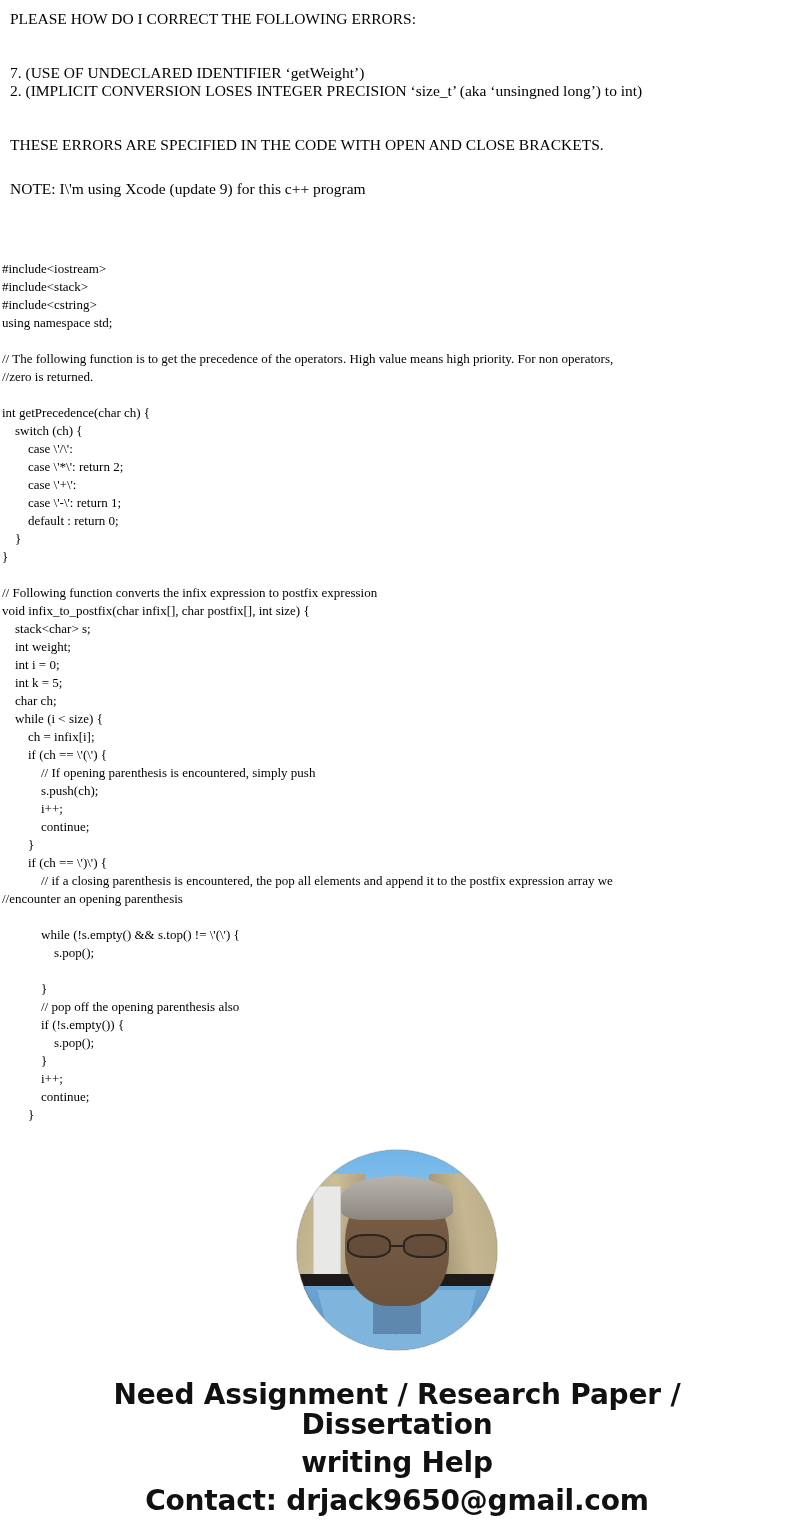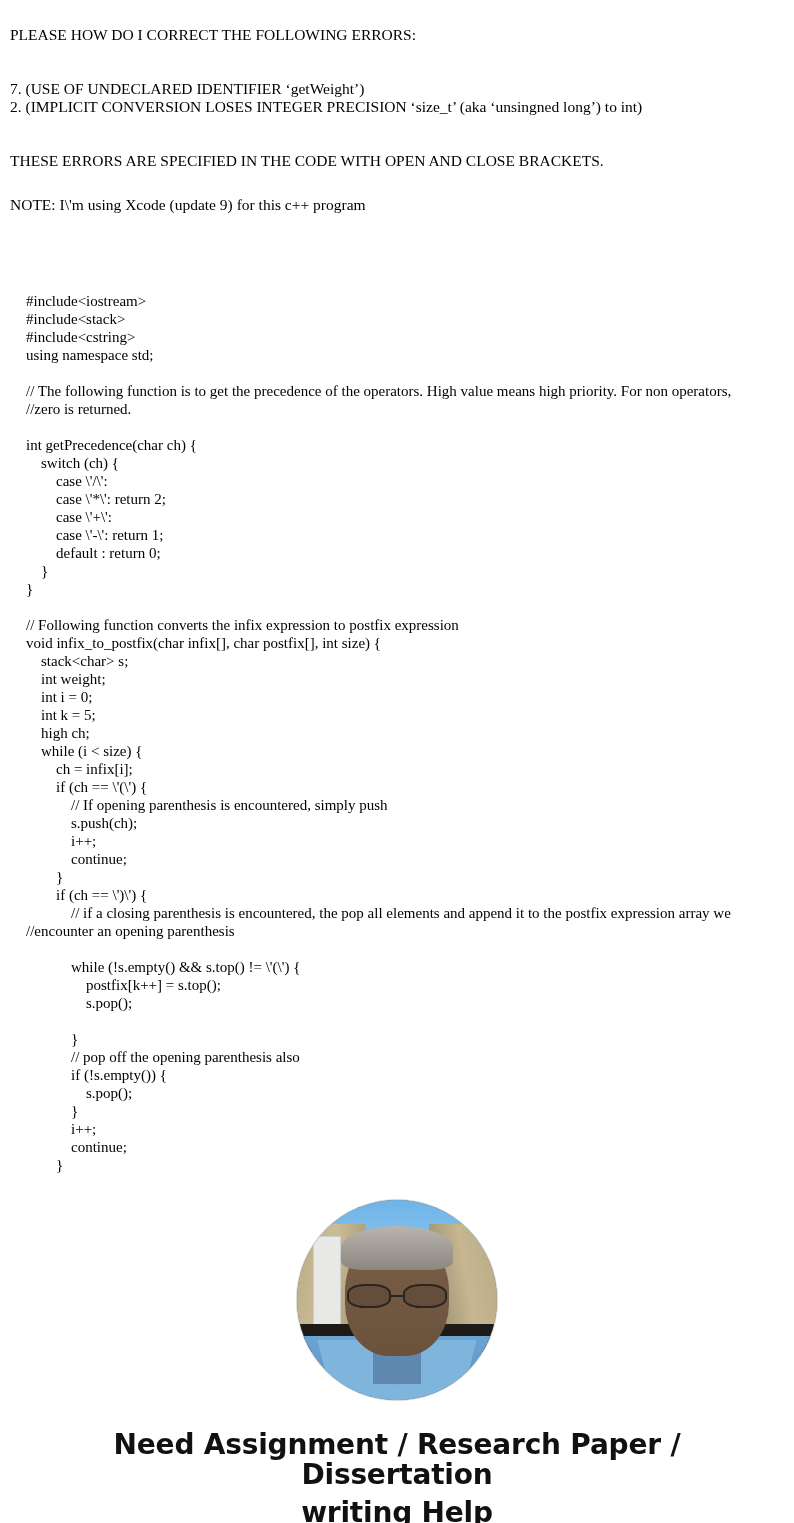--- a/index.html
+++ b/index.html
@@ -17,36 +17,36 @@
   }
   .page {
     width: 794px;
     min-height: 1523px;
     position: relative;
     box-sizing: border-box;
     padding: 0;
     background: #ffffff;
   }
   .prose {
-    padding: 16px 10px;
+    padding: 0 10px;
   }
   .q-line {
     font-size: 15.5px;
     line-height: 18px;
     white-space: pre-wrap;
     margin: 0;
   }
   .spacer-lg { height: 36px; }
   .spacer-md { height: 26px; }
   .spacer-xs { height: 10px; }
 
   .code-block {
-    padding: 0 26px;
+    padding: 0 2px;
     font-family: "Liberation Serif", "DejaVu Serif", serif;
-    font-size: 15px;
+    font-size: 13px;
     line-height: 18px;
   }
   .code-line {
     white-space: pre-wrap;
     margin: 0;
     min-height: 18px;
   }
   .code-line.blank {
     height: 18px;
   }
@@ -218,35 +218,34 @@
       <p class="code-line">        default : return 0;</p>
       <p class="code-line">    }</p>
       <p class="code-line">}</p>
       <p class="code-line blank"></p>
       <p class="code-line">// Following function converts the infix expression to postfix expression</p>
       <p class="code-line">void infix_to_postfix(char infix[], char postfix[], int size) {</p>
       <p class="code-line">    stack&lt;char&gt; s;</p>
       <p class="code-line">    int weight;</p>
       <p class="code-line">    int i = 0;</p>
       <p class="code-line">    int k = 5;</p>
-      <p class="code-line">    high ch;</p>
+      <p class="code-line">    char ch;</p>
       <p class="code-line">    while (i &lt; size) {</p>
       <p class="code-line">        ch = infix[i];</p>
       <p class="code-line">        if (ch == \'(\') {</p>
       <p class="code-line">            // If opening parenthesis is encountered, simply push</p>
       <p class="code-line">            s.push(ch);</p>
       <p class="code-line">            i++;</p>
       <p class="code-line">            continue;</p>
       <p class="code-line">        }</p>
       <p class="code-line">        if (ch == \')\') {</p>
       <p class="code-line">            // if a closing parenthesis is encountered, the pop all elements and append it to the postfix expression array we</p>
       <p class="code-line">//encounter an opening parenthesis</p>
       <p class="code-line blank"></p>
       <p class="code-line">            while (!s.empty() &amp;&amp; s.top() != \'(\') {</p>
-      <p class="code-line">                postfix[k++] = s.top();</p>
       <p class="code-line">                s.pop();</p>
       <p class="code-line blank"></p>
       <p class="code-line">            }</p>
       <p class="code-line">            // pop off the opening parenthesis also</p>
       <p class="code-line">            if (!s.empty()) {</p>
       <p class="code-line">                s.pop();</p>
       <p class="code-line">            }</p>
       <p class="code-line">            i++;</p>
       <p class="code-line">            continue;</p>
       <p class="code-line">        }</p>

